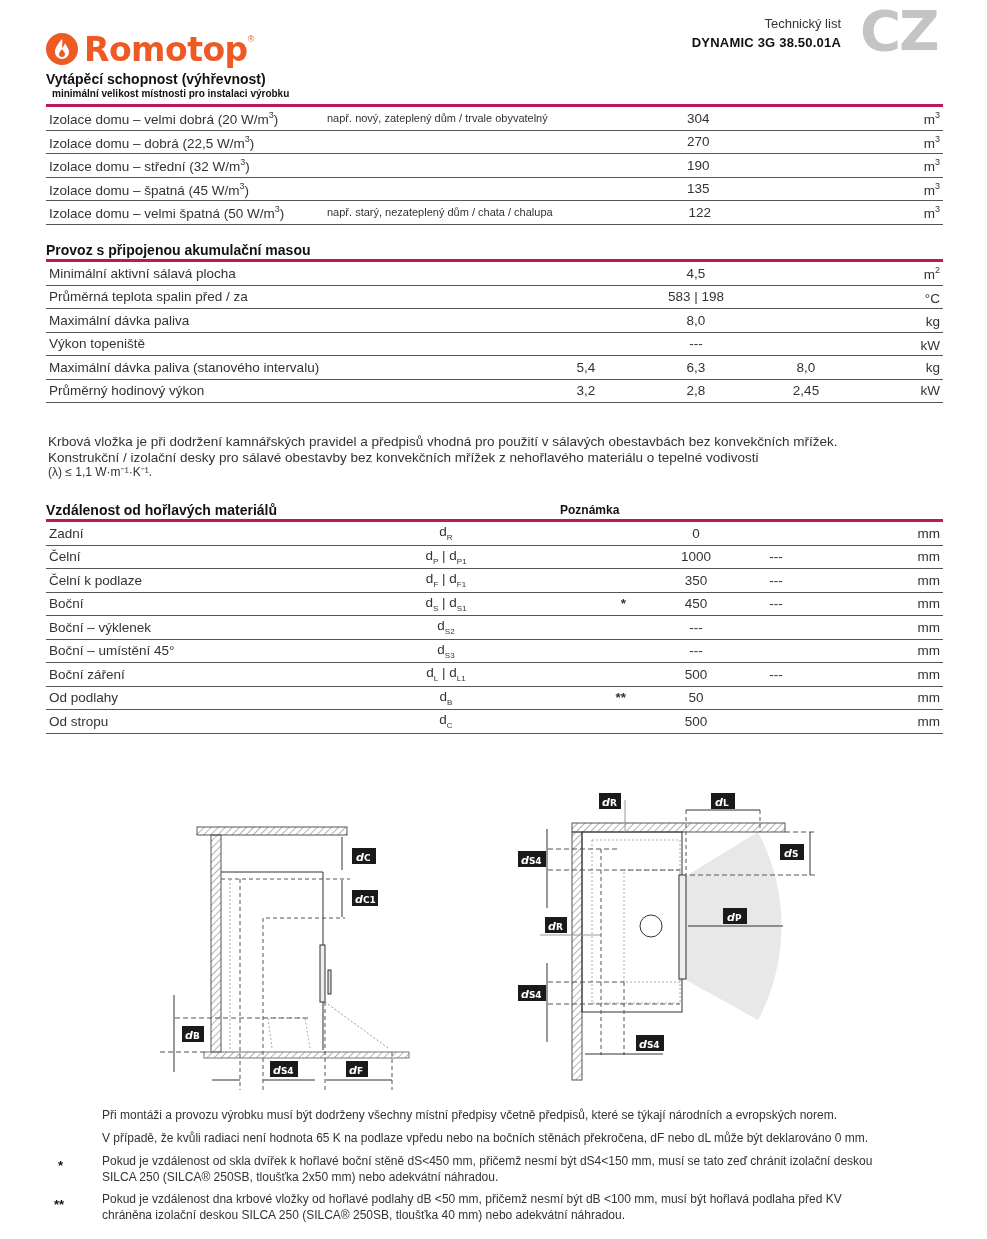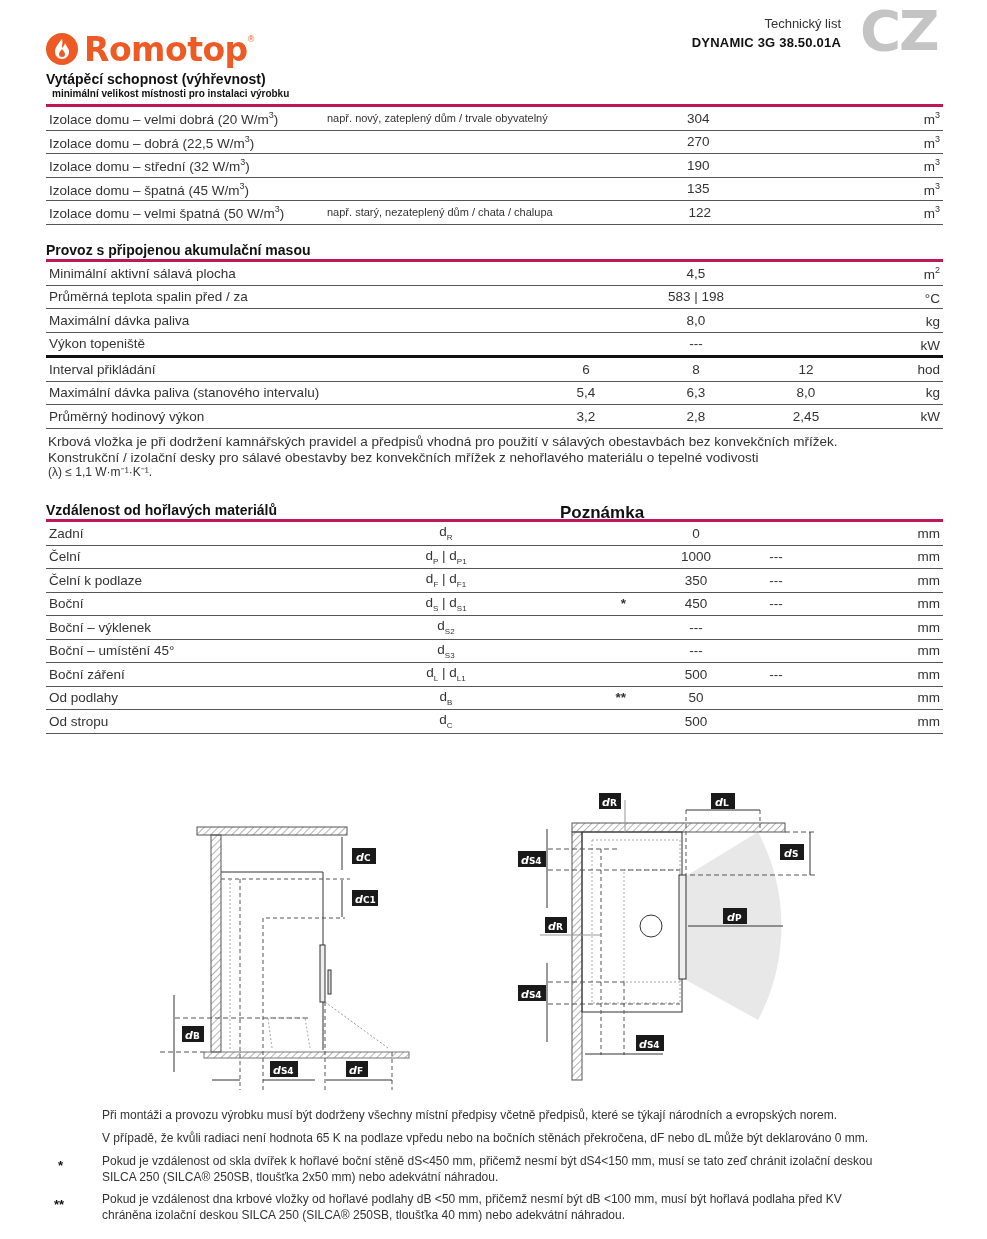--- a/index.html
+++ b/index.html
@@ -114,27 +114,20 @@
       <tr class="">
         <td class="">Maximální dávka paliva</td>
         <td colspan="3" class="c">8,0</td>
         <td class="r"><span>kg</span><sup></sup></td>
       </tr>
       <tr class="">
         <td class="">Výkon topeniště</td>
         <td colspan="3" class="c">---</td>
         <td class="r"><span>kW</span><sup></sup></td>
       </tr>
-      <tr class="thick">
-        <td class="">Interval přikládání</td>
-        <td class="c">6</td>
-        <td class="c">8</td>
-        <td class="c">12</td>
-        <td class="r">hod</td>
-      </tr>
       <tr class="">
         <td class="">Maximální dávka paliva (stanového intervalu)</td>
         <td class="c">5,4</td>
         <td class="c">6,3</td>
         <td class="c">8,0</td>
         <td class="r">kg</td>
       </tr>
       <tr class="">
         <td class="">Průměrný hodinový výkon</td>
         <td class="c">3,2</td>
@@ -145,21 +138,21 @@
     </tbody>
 </table>
 
 <div class="abs para">
   <div>Krbová vložka je při dodržení kamnářských pravidel a předpisů vhodná pro použití v sálavých obestavbách bez konvekčních mřížek.</div>
   <div>Konstrukční / izolační desky pro sálavé obestavby bez konvekčních mřížek z nehořlavého materiálu o tepelné vodivosti</div>
   <div style="font-size:12px">(λ) ≤ 1,1 W·m⁻¹·K⁻¹.</div>
 </div>
 
 <div class="abs sec-title" style="top:502px">Vzdálenost od hořlavých materiálů</div>
-<div class="abs" style="left:560px; top:503px; font-size:17px; font-weight:bold; color:#111;">Poznámka</div>
+<div class="abs" style="left:560px; top:503px; font-size:12px; font-weight:bold; color:#111;">Poznámka</div>
 <table class="t" style="top:519px">
   <colgroup>
       <col style="width:330px">
       <col style="width:140px">
       <col style="width:150px">
       <col style="width:60px">
       <col style="width:100px">
       <col style="width:117px">
     </colgroup>
   <tbody id="dist-body">

